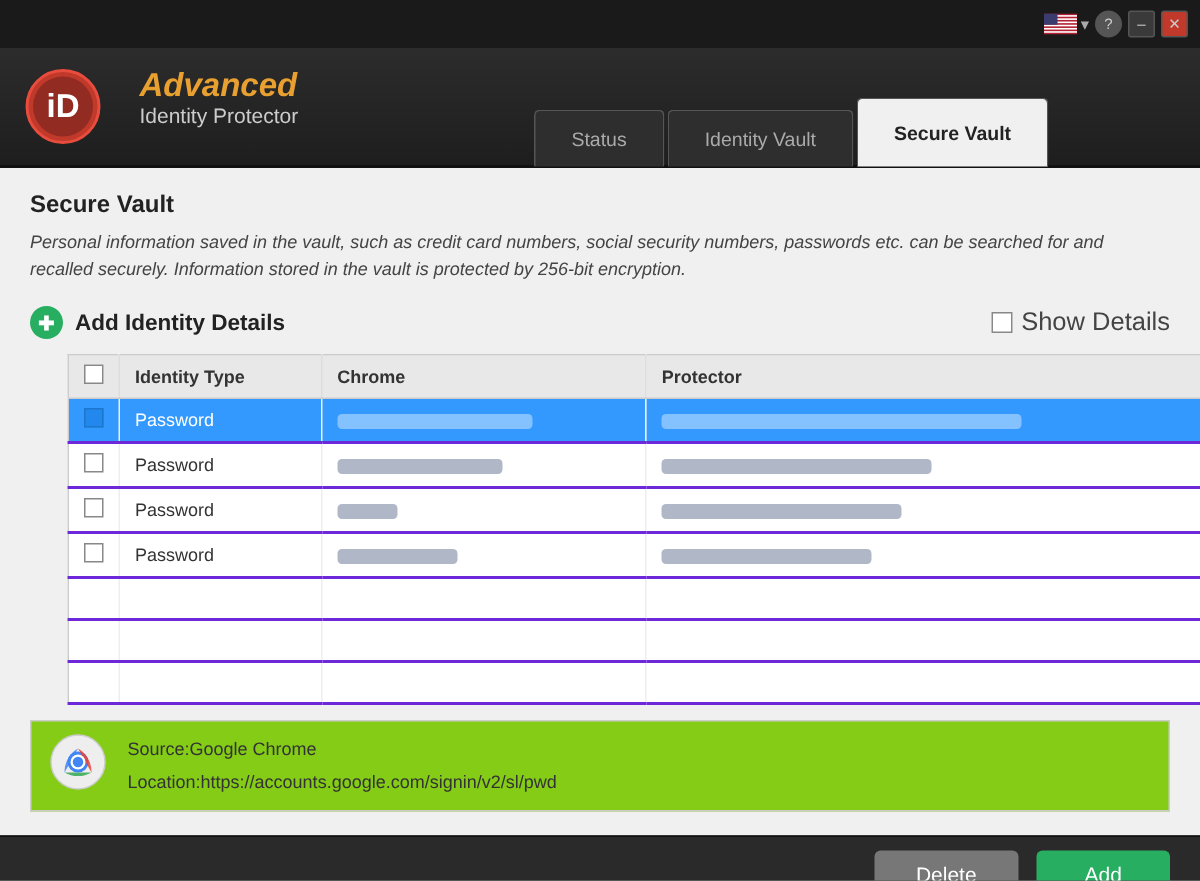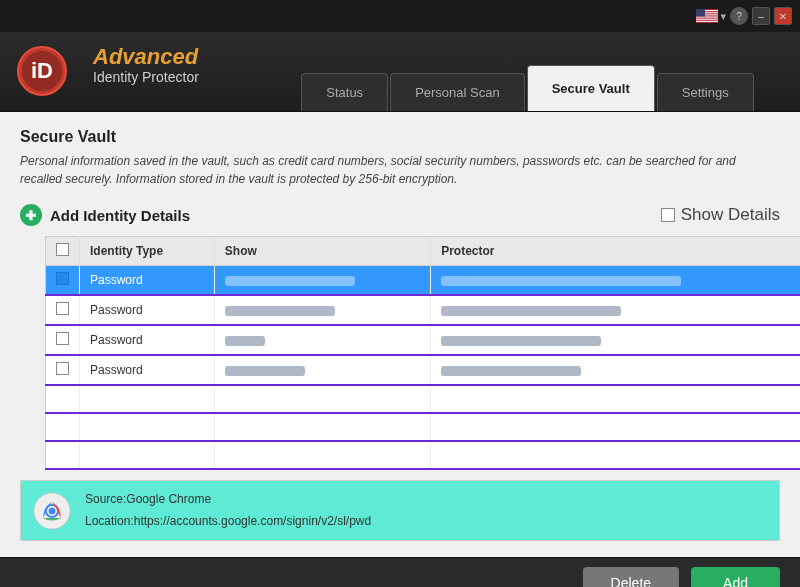--- a/index.html
+++ b/index.html
@@ -242,26 +242,26 @@
     .blurred {
       display: inline-block;
       height: 10px;
       background: #b0b8c8;
       border-radius: 3px;
       vertical-align: middle;
     }
 
     
     .bottom-info {
-      background: #5eead4;
+      background: #84cc16;
       border: 1px solid #ccc;
       margin-top: 10px;
       padding: 8px 12px;
       display: flex;
-      align-items: center;
+      align-items: flex-start;
       gap: 14px;
       min-height: 58px;
     }
     .chrome-icon {
       width: 38px;
       height: 38px;
       flex-shrink: 0;
     }
     .info-text {
       font-size: 12px;
@@ -335,23 +335,22 @@
       <text x="26" y="33" text-anchor="middle" font-size="22" font-weight="bold" fill="white" font-family="Arial">iD</text>
     </svg>
     <div class="logo-text">
       <span class="logo-advanced">Advanced</span>
       <span class="logo-subtitle">Identity Protector</span>
     </div>
   </div>
 
   <div class="nav-tabs">
     <div class="nav-tab">Status</div>
-    <div class="nav-tab">Personal Scan</div>
+    <div class="nav-tab">Identity Vault</div>
     <div class="nav-tab active">Secure Vault</div>
-    <div class="nav-tab">Settings</div>
   </div>
 </div>
 
 <div class="main">
   <div class="page-title">Secure Vault</div>
   <div class="page-desc">Personal information saved in the vault, such as credit card numbers, social security numbers, passwords etc. can be searched for and recalled securely. Information stored in the vault is protected by 256-bit encryption.</div>
 
   <div class="add-details-row">
     <div class="add-details-left">
       <div class="green-check-icon">✚</div>
@@ -361,21 +360,21 @@
       <div class="show-details-checkbox"></div>
       <span>Show Details</span>
     </div>
   </div>
 
   <table class="data-table">
     <thead>
       <tr>
         <th><div class="th-checkbox"></div></th>
         <th>Identity Type</th>
-        <th>Show</th>
+        <th>Chrome</th>
         <th>Protector</th>
       </tr>
     </thead>
     <tbody>
 
       <tr class="selected">
         <td><div class="row-checkbox" style="background:#2288ee;border-color:#1a77cc;"></div></td>
         <td>Password</td>
         <td><div class="blurred" style="width:130px;background:rgba(255,255,255,0.4);height:10px;"></div></td>
         <td><div class="blurred" style="width:240px;background:rgba(255,255,255,0.4);height:10px;"></div></td>

